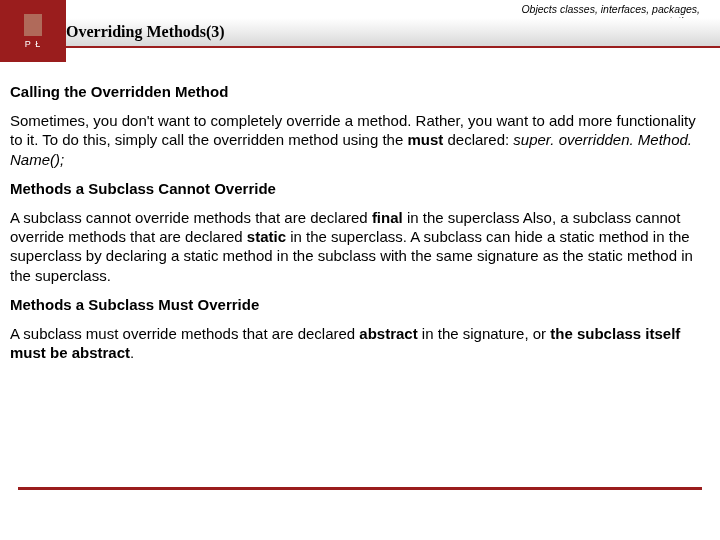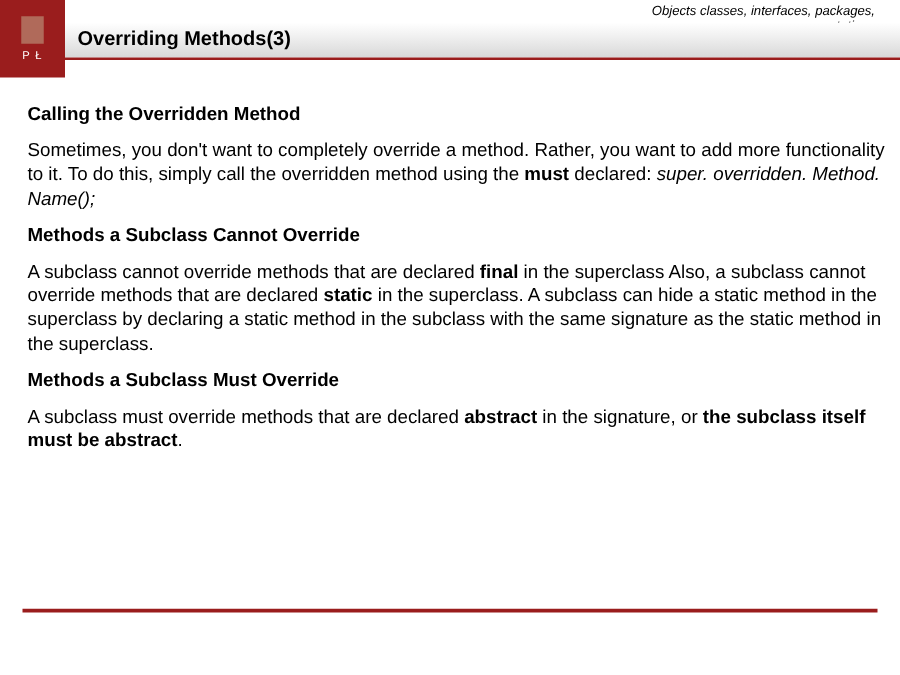--- a/index.html
+++ b/index.html
@@ -11,21 +11,21 @@
       position: relative;
     }
     .header-row {
       display: flex;
       align-items: flex-start;
       width: 100%;
       height: 62px;
       position: relative;
     }
     .logo-block {
-      width: 52px;
+      width: 66px;
       height: 62px;
       background: #9a1d1d;
       display: flex;
       align-items: center;
       justify-content: center;
       flex-shrink: 0;
     }
     .logo-inner {
       color: #ffffff;
       font-size: 10px;
@@ -64,29 +64,29 @@
     .title-bar {
       position: absolute;
       bottom: 0;
       left: 0;
       right: 0;
       height: 30px;
       background: linear-gradient(to bottom, #ffffff 0%, #f0f0f0 40%, #d8d8d8 100%);
       border-bottom: 2px solid #9a1d1d;
       display: flex;
       align-items: center;
-      padding-left: 10px;
+      font-family: Liberation Serif, serif;
     }
     .slide-title {
       font-size: 16px;
       font-weight: bold;
       color: #000;
     }
     .content {
-      padding: 14px 10px 0 22px;
+      padding: 14px 10px 0 10px;
       font-size: 15px;
       line-height: 1.28;
       color: #000;
     }
     .section-heading {
       font-weight: bold;
       margin-top: 8px;
       margin-bottom: 10px;
     }
     .section-heading.first { margin-top: 6px; }

